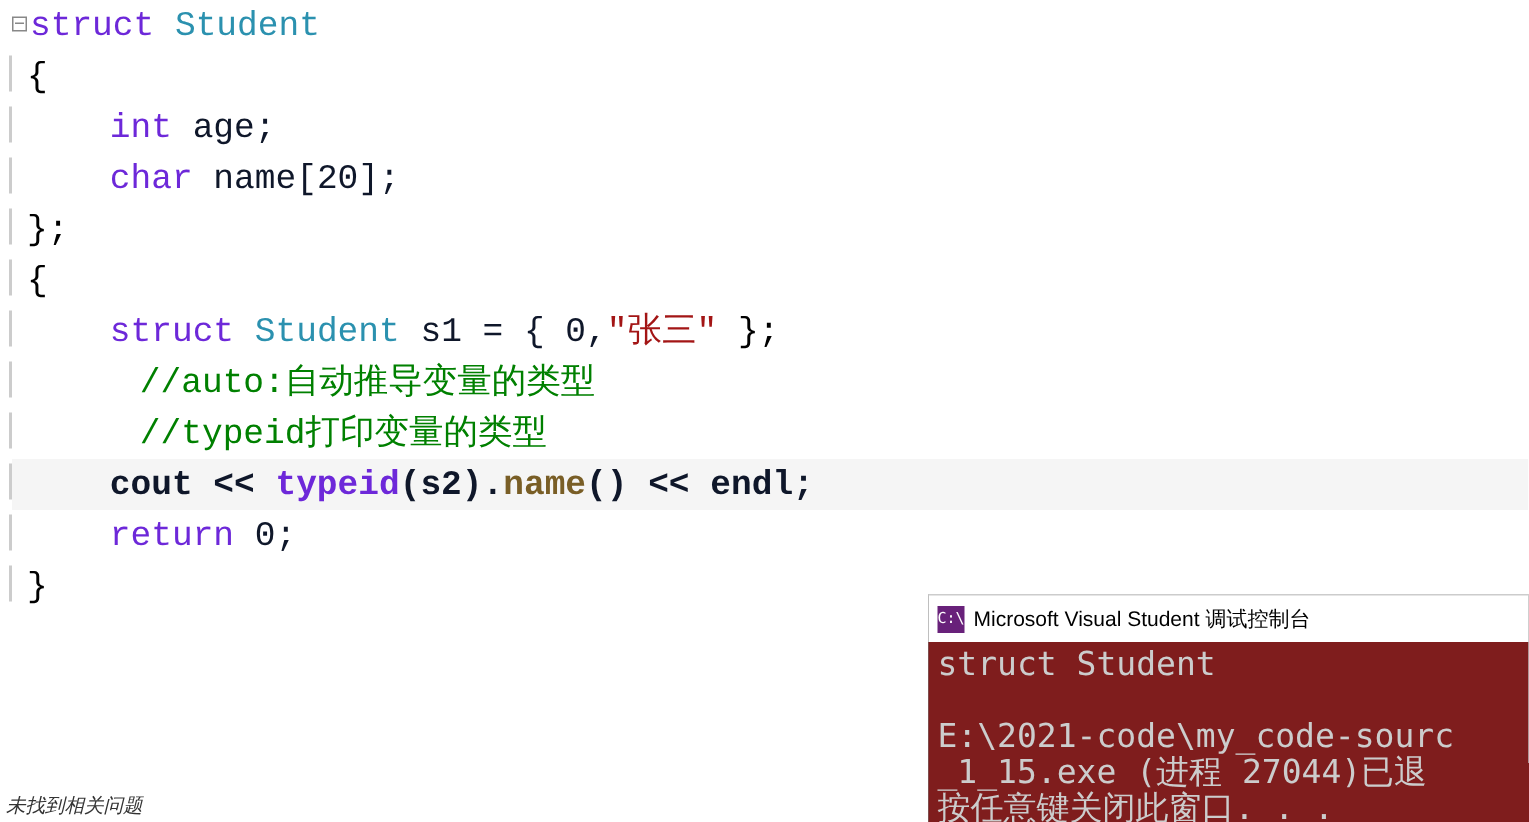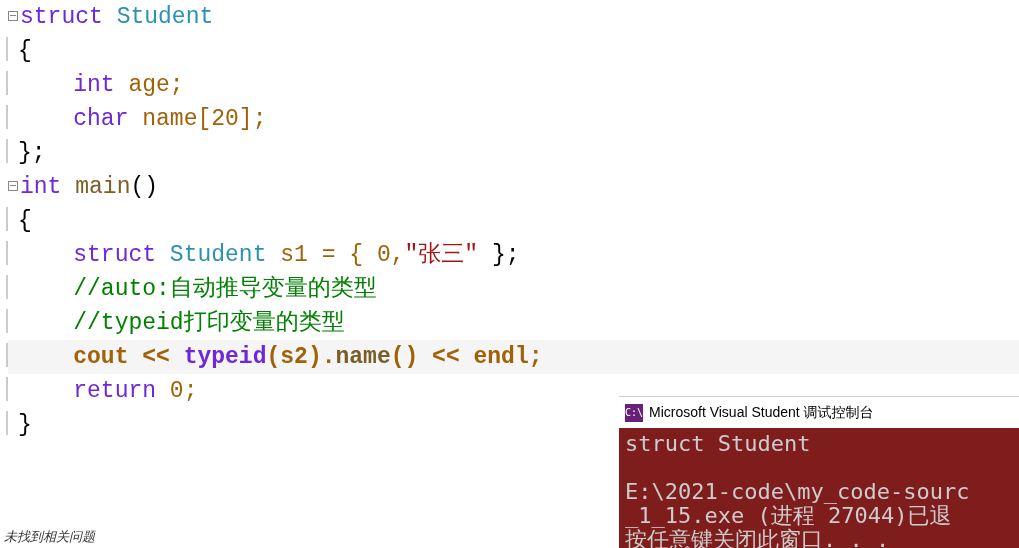--- a/index.html
+++ b/index.html
@@ -19,24 +19,24 @@
     width: 1019px;
     height: 548px;
     background: #ffffff;
     line-height: 34px;
     padding-left: 8px;
   }
   .line { white-space: pre; height: 34px; position: relative; }
   .line.hl { background: #f5f5f5; font-weight: bold; }
   .kw { color: #6d28d9; }
   .type { color: #2b91af; }
-  .ident { color: #a16207; }
+  .ident { color: #0f172a; }
   .punct { color: #000000; }
   .str { color: #a31515; }
-  .comment { color: #008000; }
+  .comment { color: #008000; margin-left: 20px; }
   .func { color: #795e26; }
   .toggle {
     display: inline-block;
     width: 10px;
     height: 10px;
     border: 1px solid #888;
     position: relative;
     top: -2px;
     margin-right: 2px;
   }
@@ -114,21 +114,20 @@
 </style>
 </head>
 <body>
 
 <div class="editor">
   <div class="line"><span class="toggle"></span><span class="kw">struct</span> <span class="type">Student</span></div>
   <div class="line"><span class="bar"></span><span class="punct">{</span></div>
   <div class="line"><span class="bar"></span><span>    </span><span class="kw">int</span><span class="ident"> age;</span></div>
   <div class="line"><span class="bar"></span><span>    </span><span class="kw">char</span><span class="ident"> name[20];</span></div>
   <div class="line"><span class="bar"></span><span class="punct">};</span></div>
-  <div class="line"><span class="toggle"></span><span class="kw">int</span> <span class="func">main</span><span class="punct">()</span></div>
   <div class="line"><span class="bar"></span><span class="punct">{</span></div>
   <div class="line"><span class="bar"></span><span>    </span><span class="kw">struct</span> <span class="type">Student</span><span class="ident"> s1 = { 0,</span><span class="str">"张三"</span><span class="punct"> };</span></div>
   <div class="line"><span class="bar"></span><span>    </span><span class="comment">//auto:自动推导变量的类型</span></div>
   <div class="line"><span class="bar"></span><span>    </span><span class="comment">//typeid打印变量的类型</span></div>
   <div class="line hl"><span class="bar"></span><span>    </span><span class="ident">cout &lt;&lt; </span><span class="kw">typeid</span><span class="ident">(s2).</span><span class="func">name</span><span class="ident">() &lt;&lt; endl;</span></div>
   <div class="line"><span class="bar"></span><span>    </span><span class="kw">return</span><span class="ident"> 0;</span></div>
   <div class="line"><span class="bar"></span><span class="punct">}</span></div>
 </div>
 
 <div class="console-window">

